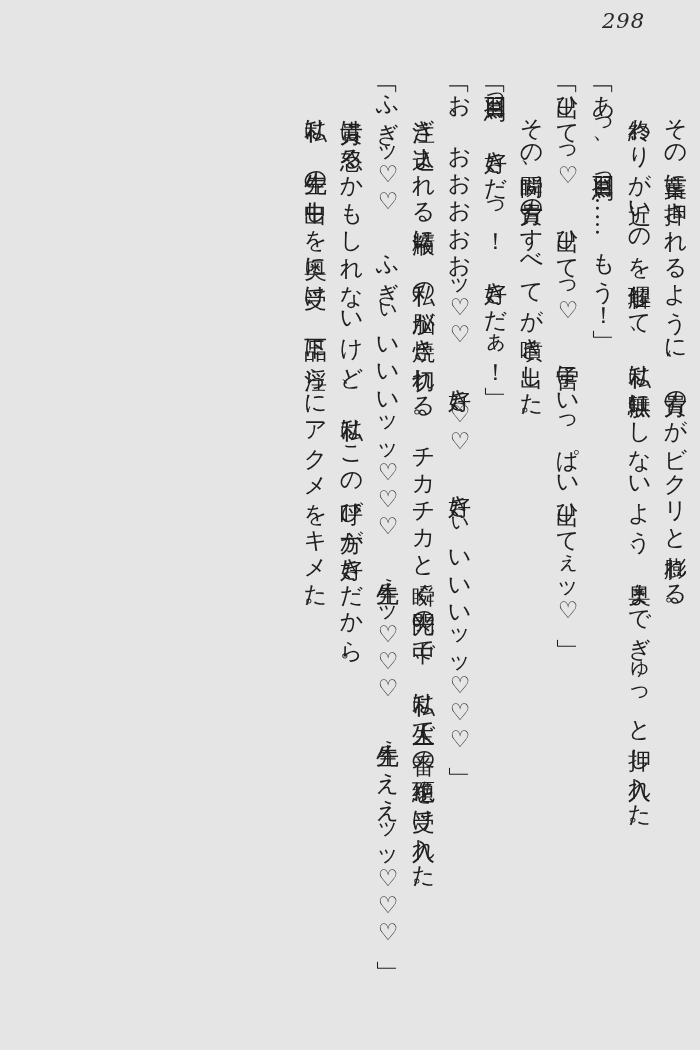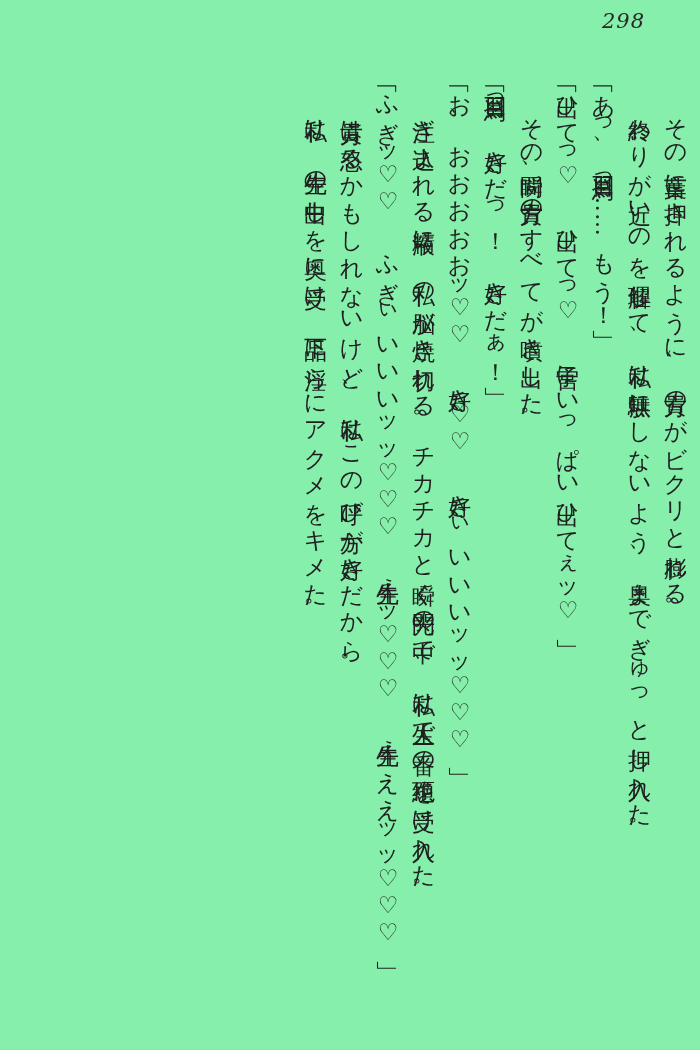--- a/index.html
+++ b/index.html
@@ -39,21 +39,21 @@
     margin: 0;
     padding: 0;
   }
   .text-block p.para.indent {
     text-indent: 24px;
   }
 </style>
 </head>
 <body>
 
-<div class="page" style="background: #86efac;">
+<div class="page" style="background: #e5e5e5;">
   <div class="page-number">298</div>
   <div class="text-block" style="color: rgb(31, 31, 31);">
       <p class="para indent">その言葉に押されるように、貴方のがビクリと膨れる。</p>
       <p class="para indent">終わりが近いのを理解して、私は無駄にしないよう、奥までぎゅっと押し入れた。</p>
       <p class="para">「あっ、羽目鳥っ……もう！」</p>
       <p class="para">「出ひてっ♡　出ひてっ♡　子宮にいっぱい出ひてぇッ♡」</p>
       <p class="para indent">その瞬間、貴方のすべてが噴き出した。</p>
       <p class="para">「羽目鳥っ、好きだっ！　好きだぁ！」</p>
       <p class="para">「お、おおおおおッ♡♡　好き♡♡　好きぃいいいッッ♡♡♡」</p>
       <p class="para indent">注ぎ込まれる精液に、私の脳が焼き切れる。チカチカと瞬く閃光の中で、私は人生で一番の絶頂を受け入れた。</p>

